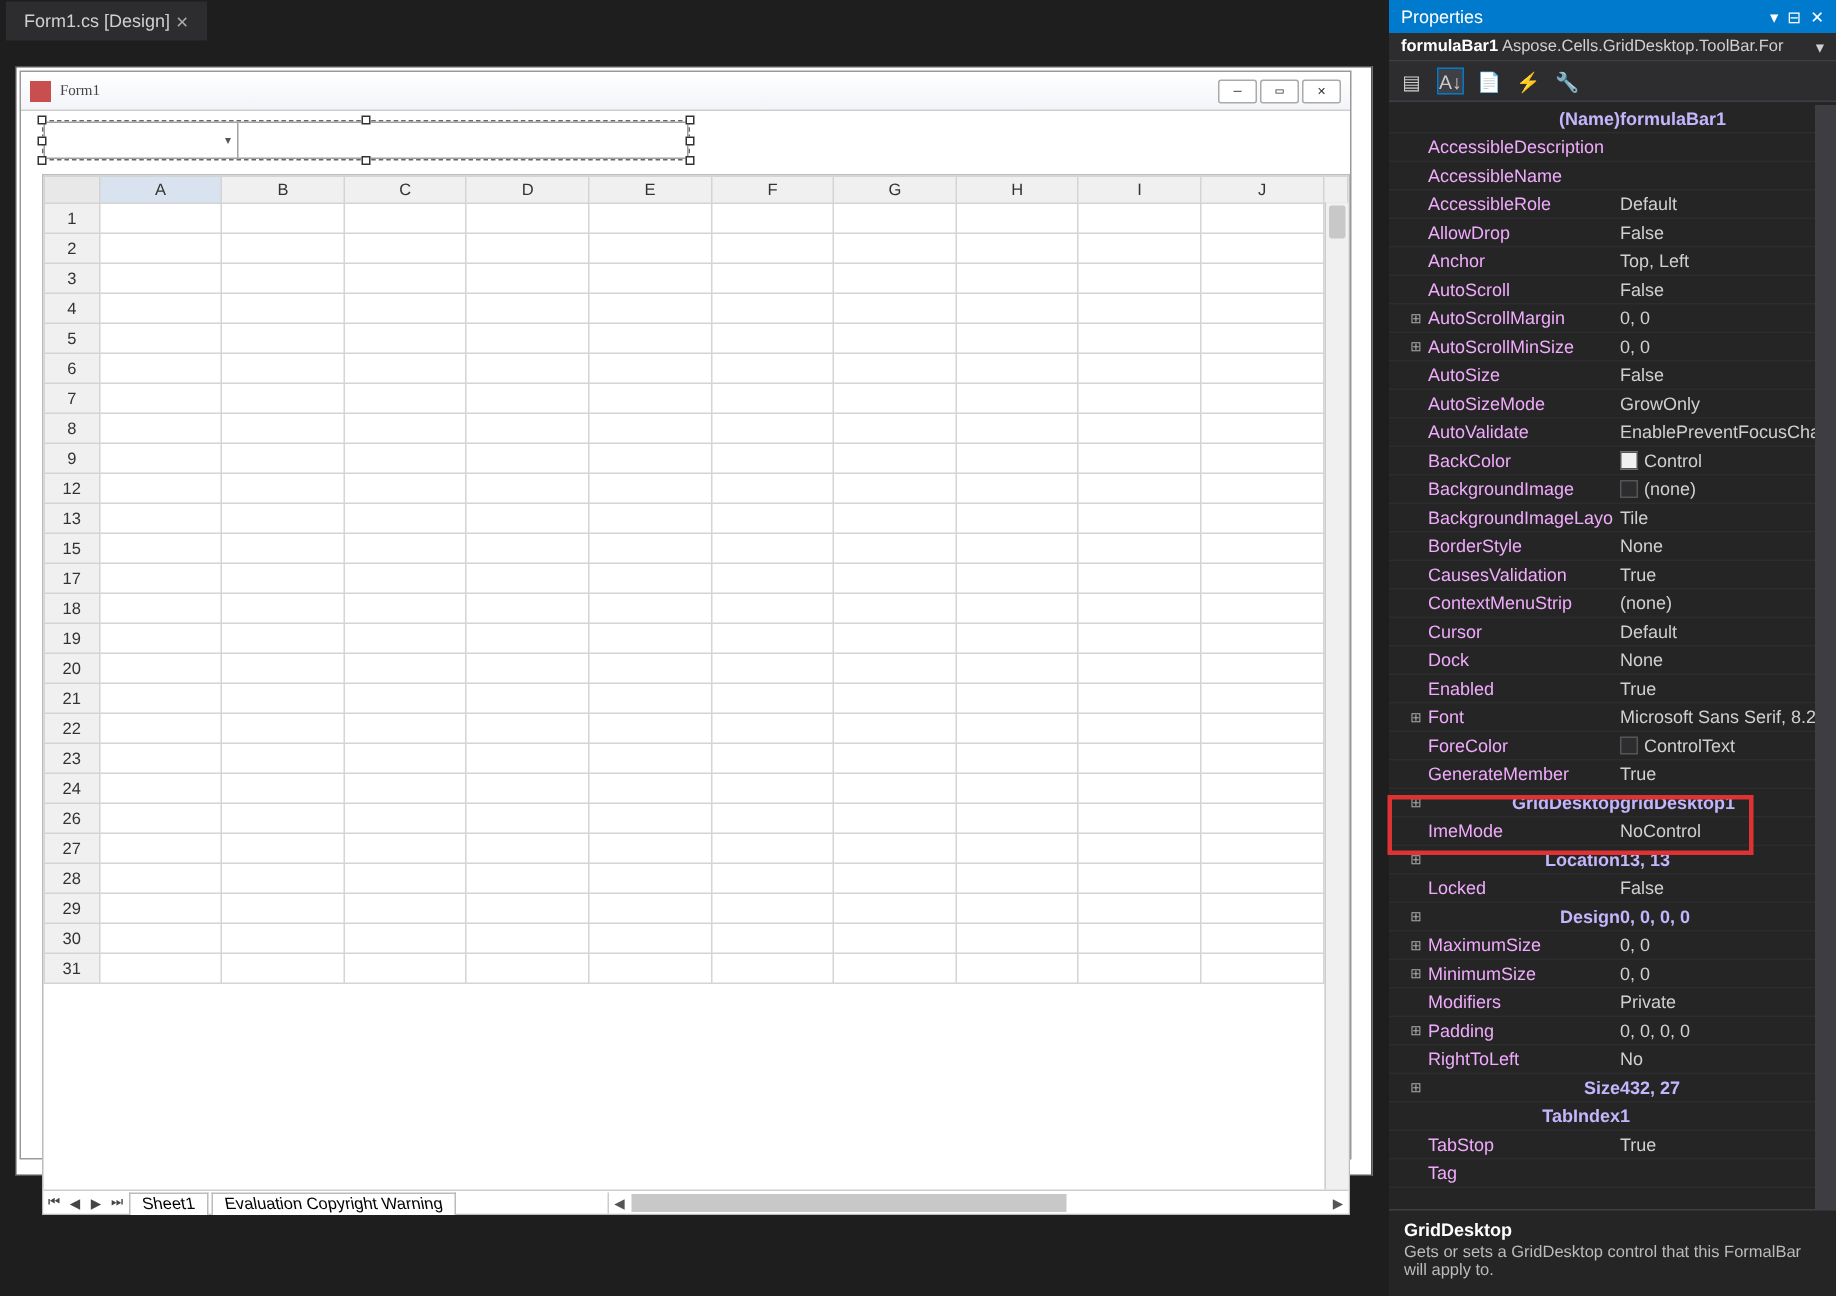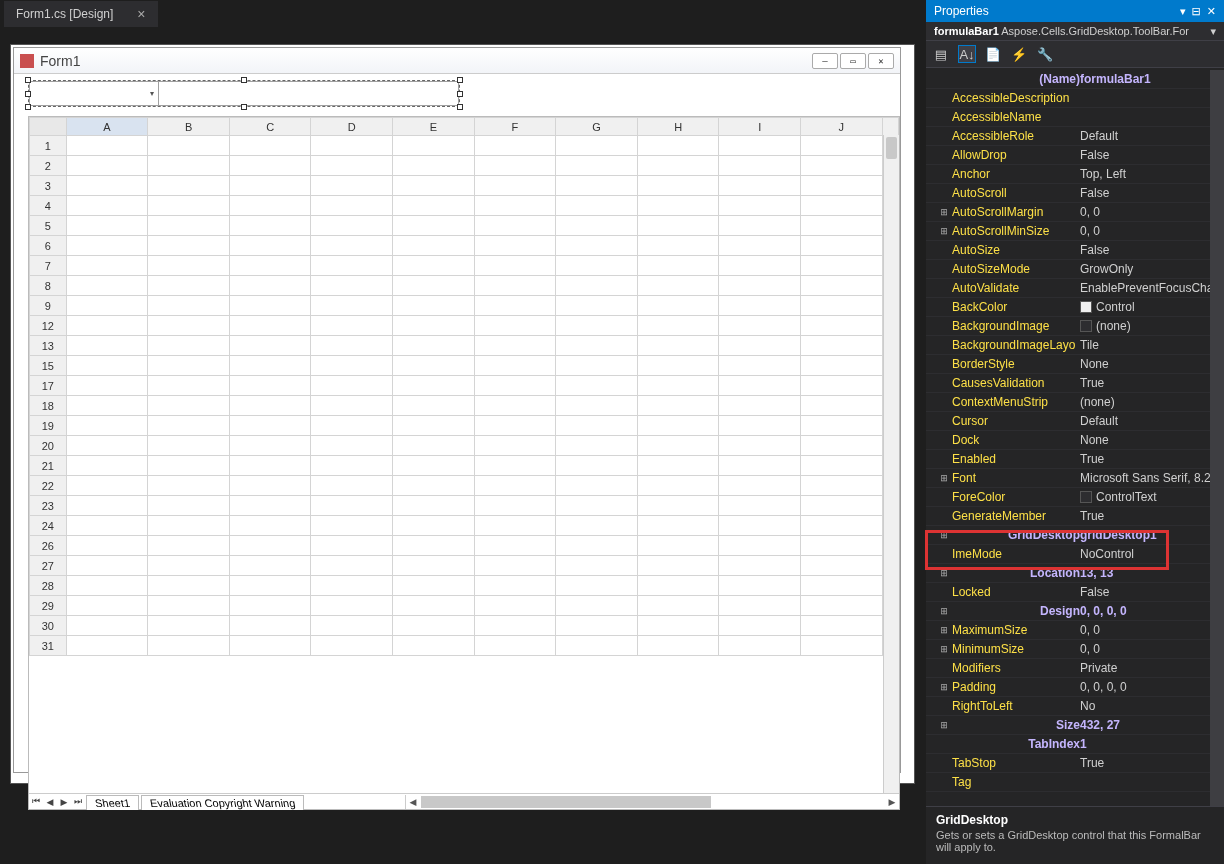--- a/index.html
+++ b/index.html
@@ -1,28 +1,28 @@
 <!DOCTYPE html>
 <html><head>
 <meta charset="utf-8">
 <style>
 * { margin: 0; padding: 0; box-sizing: border-box; font-family: 'Segoe UI', Tahoma, sans-serif; }
 body { background: #1e1e1e; width: 1224px; height: 864px; overflow: hidden; position: relative; }
 
 
 .tab-bar { height: 28px; background: #1e1e1e; display: flex; align-items: center; padding-left: 4px; }
-.tab { background: #2d2d30; color: #d0d0d0; padding: 5px 12px; font-size: 12px; display: flex; align-items: center; gap: 24px; height: 26px; }
+.tab { background: #2d2d30; color: #d0d0d0; padding: 5px 12px; font-size: 12px; display: flex; align-items: center; gap: 4px; height: 26px; }
 .tab-close { color: #aaa; font-size: 14px; cursor: pointer; }
 
 
 .designer-area { position: absolute; left: 10px; top: 44px; width: 905px; height: 740px; background: #fff; border: 1px solid #555; }
 .form-window { position: absolute; left: 2px; top: 2px; width: 888px; height: 726px; background: #fff; border: 1px solid #999; }
 .form-titlebar { height: 26px; background: linear-gradient(#fff, #f2f4f8); border-bottom: 1px solid #ccc; display: flex; align-items: center; padding: 0 6px; }
 .form-icon { width: 14px; height: 14px; background: #c94f4f; margin-right: 6px; }
-.form-title { font-size: 14px; color: #444; flex: 1; }
+.form-title { font-size: 10px; color: #444; flex: 1; font-family: Liberation Serif, serif; }
 .form-controls { display: flex; gap: 2px; }
 .winbtn { width: 26px; height: 16px; border: 1px solid #aaa; border-radius: 2px; display: inline-flex; align-items: center; justify-content: center; font-size: 9px; font-family: monospace; background: #fff; color: #333;}
 
 
 .formulabar-wrap { position: absolute; left: 14px; top: 32px; width: 432px; height: 27px; }
 .sel-handle { position: absolute; width: 6px; height: 6px; background: #fff; border: 1px solid #333; }
 .sh-tl { left: -3px; top: -3px; } .sh-tm { left: 50%; top: -3px; margin-left: -3px; } .sh-tr { right: -3px; top: -3px; }
 .sh-ml { left: -3px; top: 50%; margin-top: -3px; } .sh-mr { right: -3px; top: 50%; margin-top: -3px; }
 .sh-bl { left: -3px; bottom: -3px; } .sh-bm { left: 50%; bottom: -3px; margin-left: -3px; } .sh-br { right: -3px; bottom: -3px; }
 .formulabar { border: 1px dashed #666; height: 100%; display: flex; background: #fff; }
@@ -56,21 +56,21 @@
 .prop-header-controls { display: flex; gap: 6px; font-size: 11px; }
 .prop-header-controls span { cursor: pointer; }
 .object-selector { background: #2d2d30; padding: 3px 8px; font-size: 11px; border-bottom: 1px solid #3f3f46; }
 .object-selector b { font-weight: 600; color: #fff; }
 .toolbar { background: #2d2d30; padding: 4px 6px; display: flex; gap: 8px; border-bottom: 1px solid #3f3f46; }
 .tbicon { width: 18px; height: 18px; display: inline-flex; align-items: center; justify-content: center; color: #ccc; font-size: 13px; border: 1px solid transparent; }
 .tbicon.active { border: 1px solid #007acc; background: #3f3f46; }
 .prop-list { position: absolute; top: 70px; left: 0; right: 0; bottom: 58px; overflow: hidden; }
 .prop-row { display: flex; height: 19px; align-items: center; padding-left: 12px; border-bottom: 1px solid #2d2d30; }
 .prop-expand { width: 12px; font-size: 9px; color: #aaa; text-align: center; }
-.prop-name { width: 130px; padding-left: 2px; color: #fde047; white-space: nowrap; overflow: hidden; }
+.prop-name { width: 130px; padding-left: 2px; color: #f0abfc; white-space: nowrap; overflow: hidden; }
 .prop-val { flex: 1; color: #d0d0d0; white-space: nowrap; overflow: hidden; display: flex; align-items: center; gap: 4px;}
 .prop-row.bold .prop-name, .prop-row.bold .prop-val { font-weight: 600; color: #c4b5fd; text-align: right; }
 .swatch { width: 12px; height: 12px; border: 1px solid #555; display: inline-block; }
 .swatch.control { background: #f0f0f0; }
 .swatch.blank { background: #2d2d30; }
 .prop-scroll { position: absolute; right: 0; top: 0; bottom: 0; width: 14px; background: #3e3e42; }
 .prop-desc { position: absolute; bottom: 0; left: 0; right: 0; height: 58px; background: #252526; border-top: 1px solid #3f3f46; padding: 6px 10px; }
 .prop-desc b { color: #fff; font-size: 12px; }
 .prop-desc p { color: #bbb; font-size: 11px; margin-top: 2px; }
 

